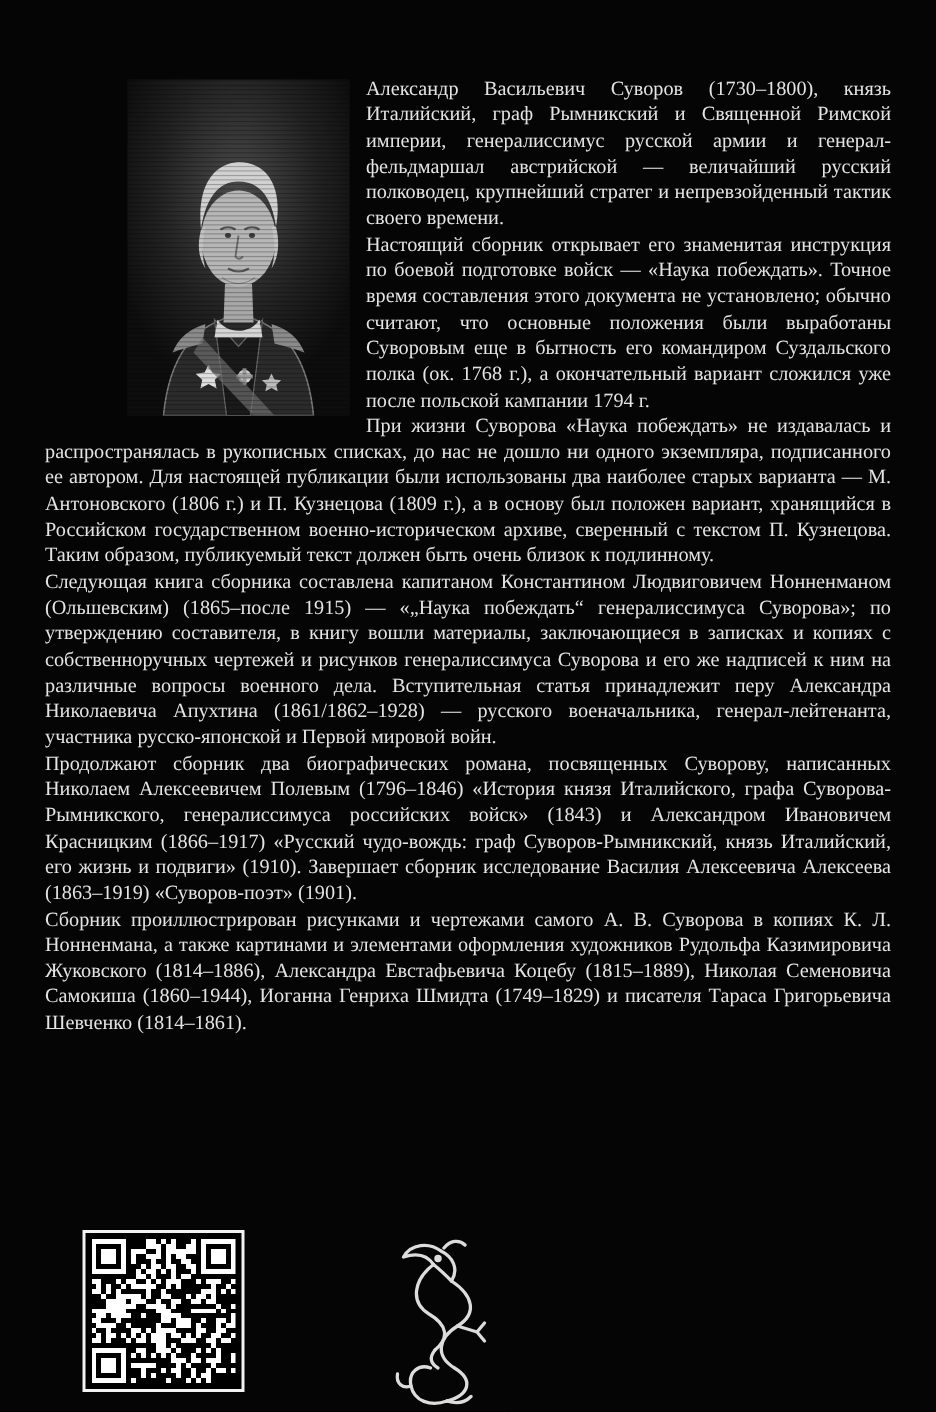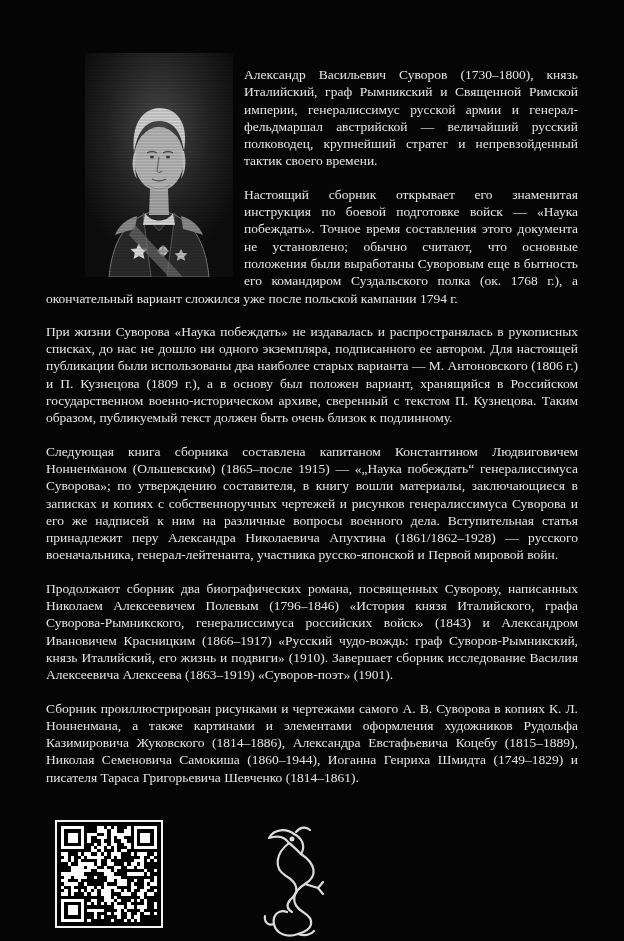--- a/index.html
+++ b/index.html
@@ -14,21 +14,21 @@
   }
   .text-block {
     position: absolute;
     left: 30px;
     right: 30px;
     top: 50px;
     font-size: 13.5px;
     line-height: 17.3px;
     text-align: justify;
   }
-  .text-block p { margin: 16px; }
+  .text-block p { margin: 0; }
   .portrait-frame {
     float: left;
     width: 148px;
     height: 224px;
     margin: 3px 11px 2px 55px;
     background: #101010;
   }
   .portrait-frame svg { display: block; }
   .qr-box {
     position: absolute;

